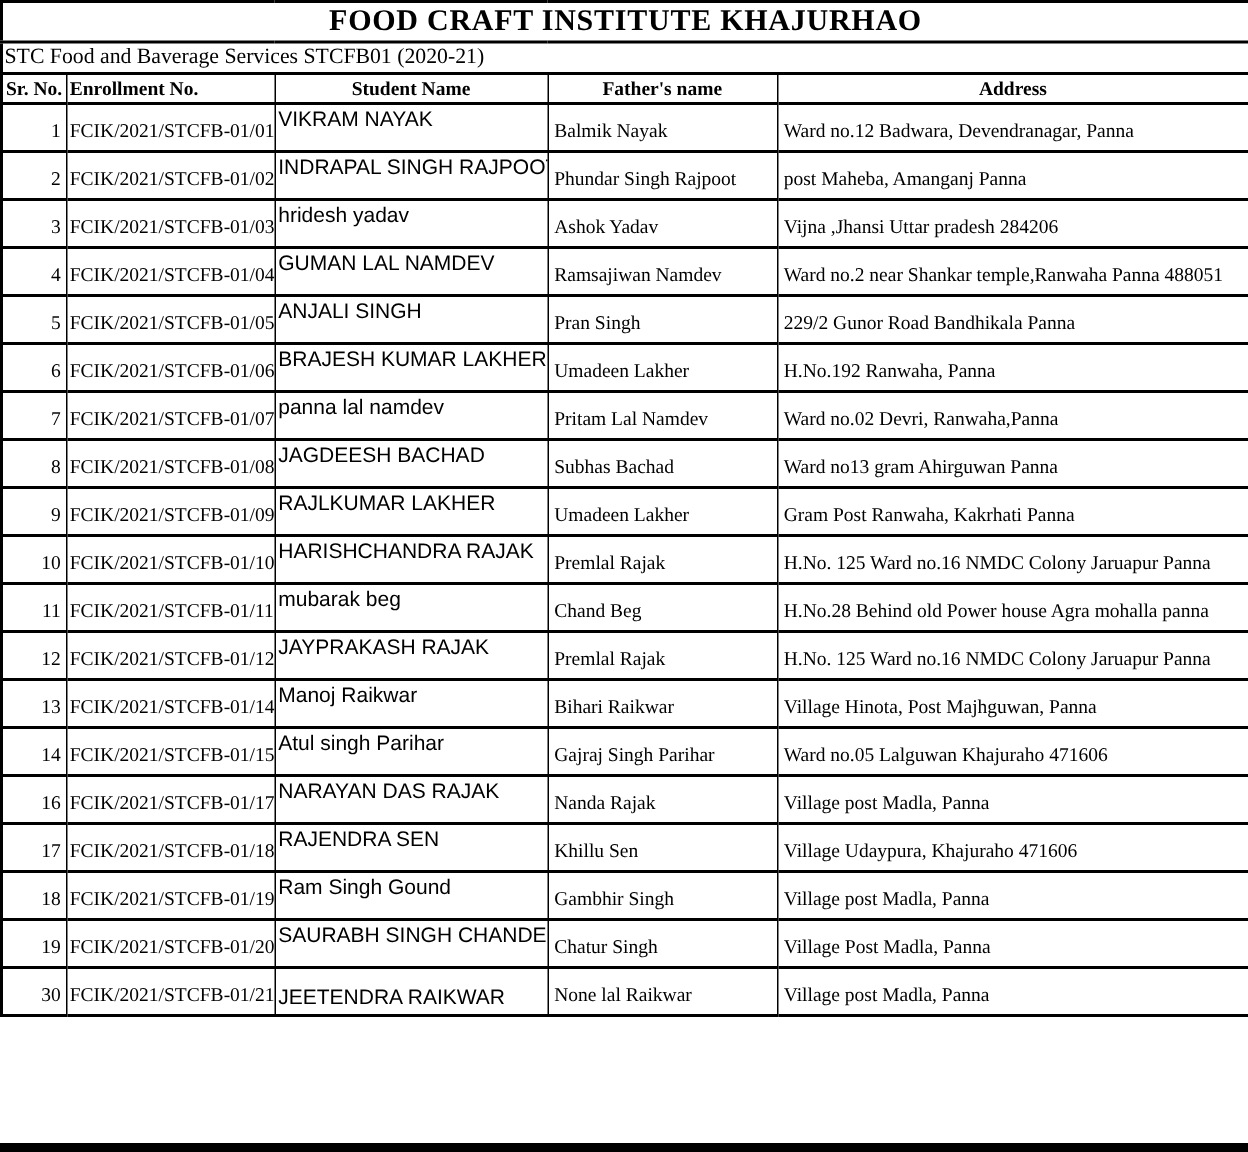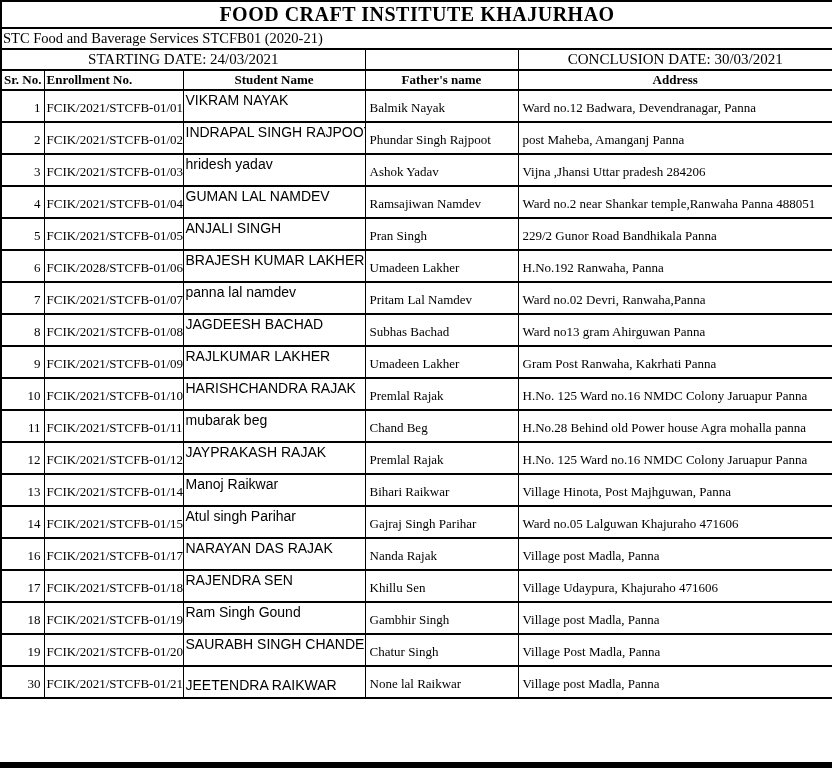--- a/index.html
+++ b/index.html
@@ -128,25 +128,20 @@
       <col style="width:153px">
       <col style="width:315px">
     </colgroup>
     <tbody>
       <tr class="title-row">
         <td colspan="5">FOOD CRAFT INSTITUTE KHAJURHAO</td>
       </tr>
       <tr class="subtitle-row">
         <td colspan="5">STC Food and Baverage Services STCFB01 (2020-21)</td>
       </tr>
-      <tr class="date-row">
-        <td colspan="3">STARTING DATE: 24/03/2021</td>
-        <td></td>
-        <td>CONCLUSION DATE: 30/03/2021</td>
-      </tr>
       <tr class="colhead-row">
         <th class="h-sr">Sr. No.</th>
         <th class="h-enroll">Enrollment No.</th>
         <th class="h-student">Student Name</th>
         <th class="h-father">Father's name</th>
         <th class="h-address">Address</th>
       </tr>
     </tbody>
     <tbody class="data" id="data-body">
         <tr>
@@ -179,21 +174,21 @@
   </tr>
         <tr>
     <td class="sr-cell">5</td>
     <td class="enroll-cell">FCIK/2021/STCFB-01/05</td>
     <td class="student-cell">ANJALI SINGH</td>
     <td class="father-cell">Pran Singh</td>
     <td class="address-cell">229/2 Gunor Road Bandhikala Panna</td>
   </tr>
         <tr>
     <td class="sr-cell">6</td>
-    <td class="enroll-cell">FCIK/2028/STCFB-01/06</td>
+    <td class="enroll-cell">FCIK/2021/STCFB-01/06</td>
     <td class="student-cell">BRAJESH KUMAR LAKHER</td>
     <td class="father-cell">Umadeen Lakher</td>
     <td class="address-cell">H.No.192 Ranwaha, Panna</td>
   </tr>
         <tr>
     <td class="sr-cell">7</td>
     <td class="enroll-cell">FCIK/2021/STCFB-01/07</td>
     <td class="student-cell">panna lal namdev</td>
     <td class="father-cell">Pritam Lal Namdev</td>
     <td class="address-cell">Ward no.02 Devri, Ranwaha,Panna</td>

